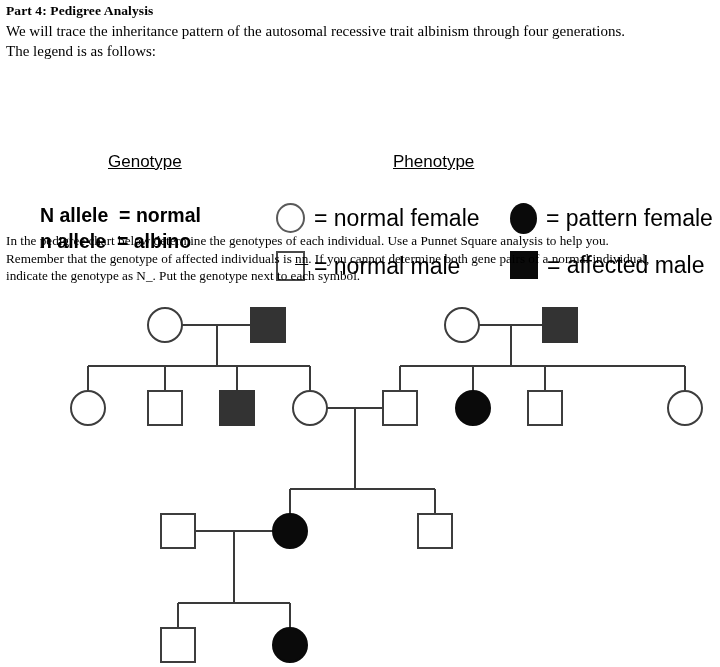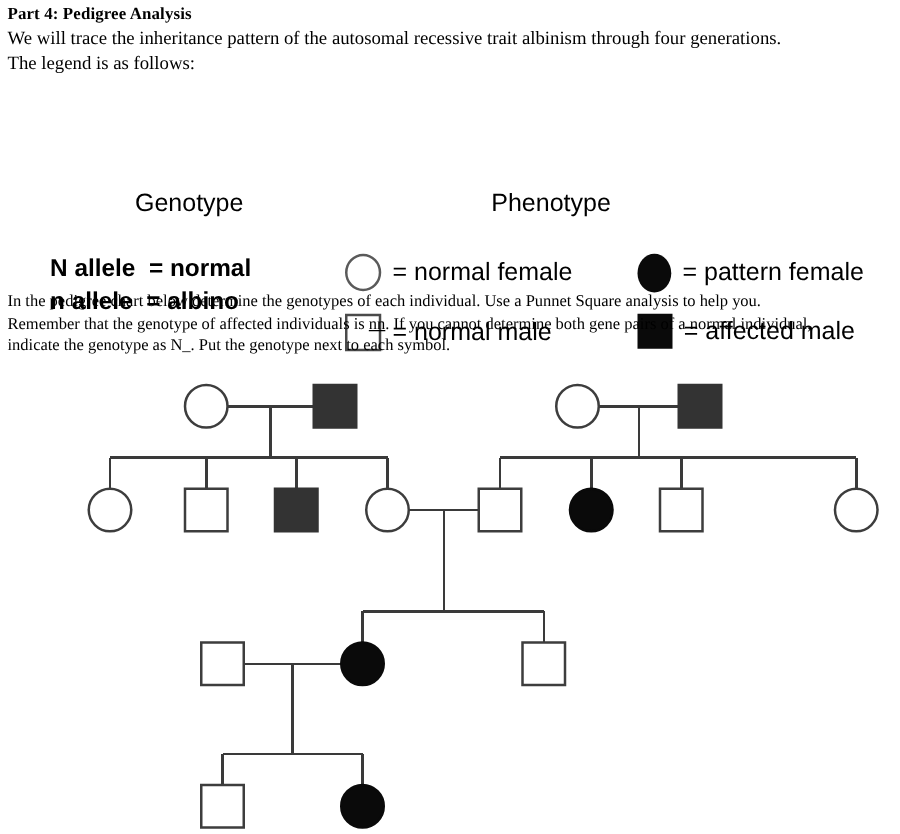--- a/index.html
+++ b/index.html
@@ -30,38 +30,39 @@
     font-size:13.2px;line-height:1.34;
     font-family:"Liberation Serif", serif;
   }
   .instructions .ul-red{ text-decoration:underline; text-decoration-style:solid; }
 
   
   .legend{position:absolute;left:0;top:74px;width:720px;height:140px;}
   .leg-head{
     position:absolute;
     font-family:"Liberation Sans", sans-serif;
-    font-size:20px;font-weight:400;
+    font-size:17px;font-weight:400;
+    text-decoration:underline;
     white-space:nowrap;
   }
   .leg-head.genotype{left:108px;top:78px;}
   .leg-head.phenotype{left:393px;top:78px;}
 
   .allele-block{
     position:absolute;left:40px;top:129px;
     font-family:"Liberation Sans", sans-serif;
     font-size:19.5px;line-height:1.32;
     white-space:pre;
     font-weight:bold;
   }
 
   .leg-item{position:absolute;display:flex;align-items:center;white-space:nowrap;}
   .leg-item .lbl{
     font-family:"Liberation Sans", sans-serif;
-    font-size:20px;margin-left:9px;
+    font-size:23px;margin-left:9px;
   }
   .leg-nf{left:276px;top:129px;}
   .leg-af{left:510px;top:129px;}
   .leg-nm{left:276px;top:177px;}
   .leg-am{left:510px;top:177px;}
 
   
   .g-circ-open{width:29px;height:30px;border:2px solid #5a5a5a;border-radius:50%;box-sizing:border-box;background:#fff;}
   .g-circ-fill{width:27px;height:31px;border-radius:50%;background:#0a0a0a;}
   .g-sq-open{width:29px;height:30px;border:2px solid #4a4a4a;box-sizing:border-box;background:#fff;}

